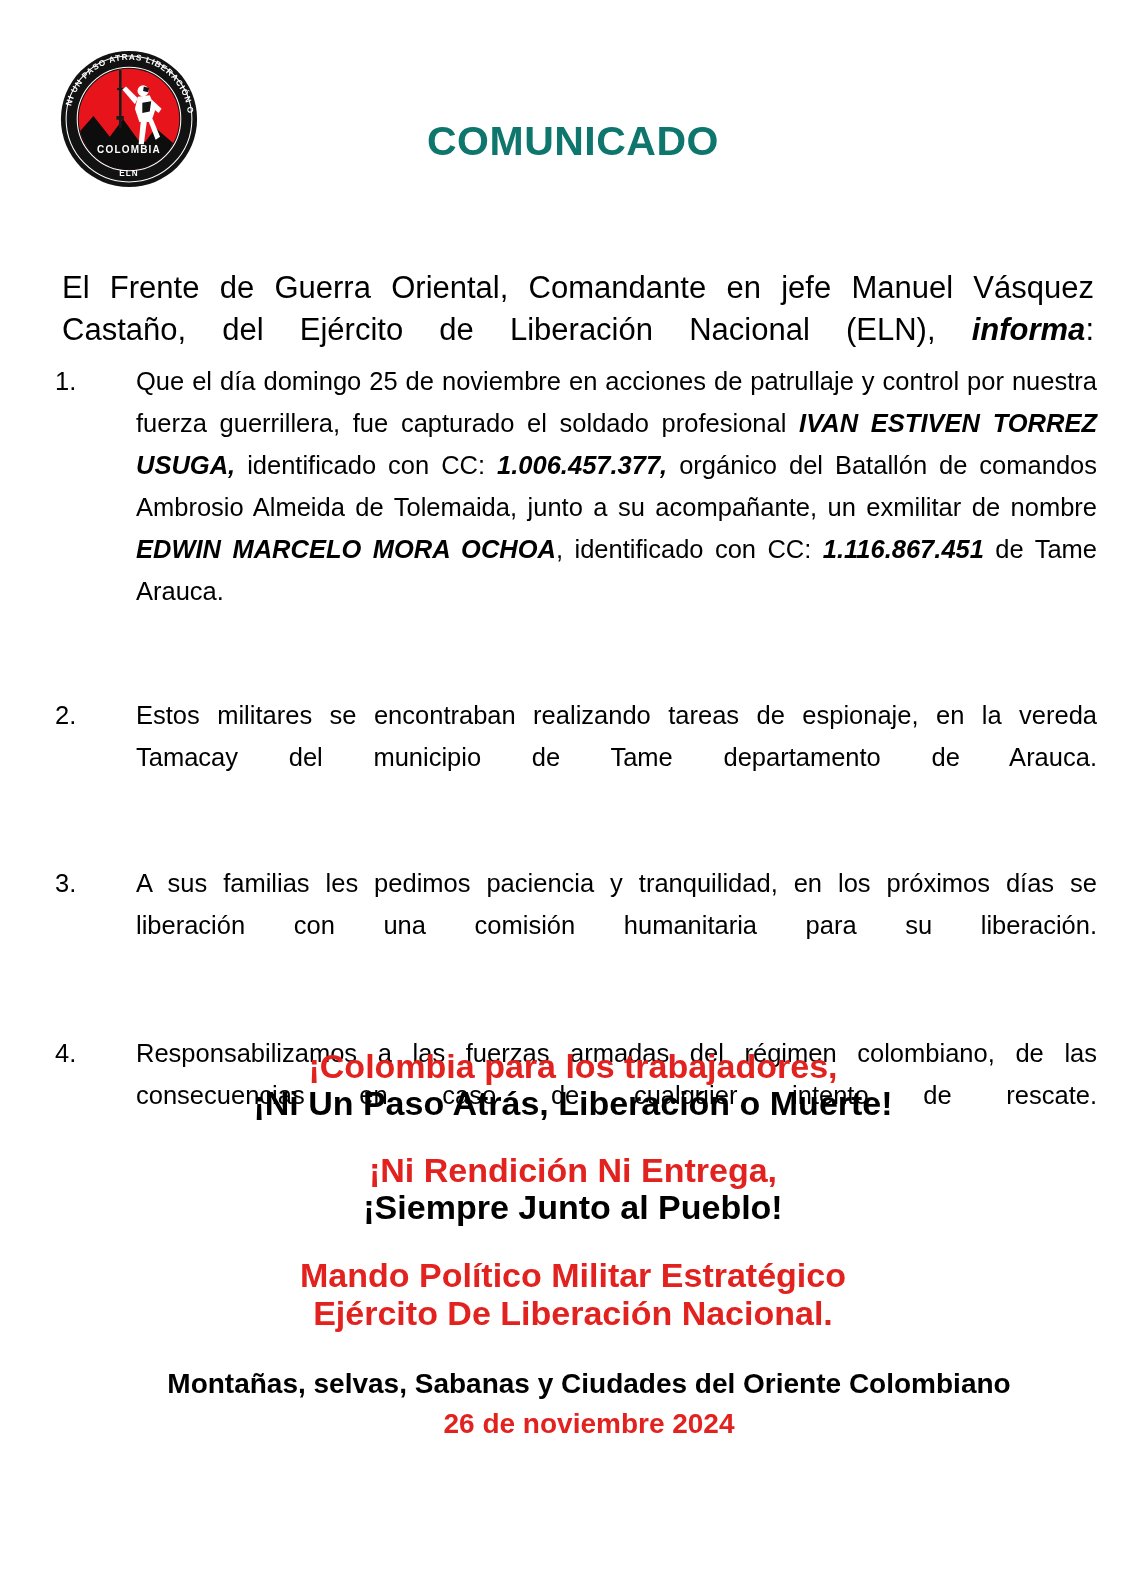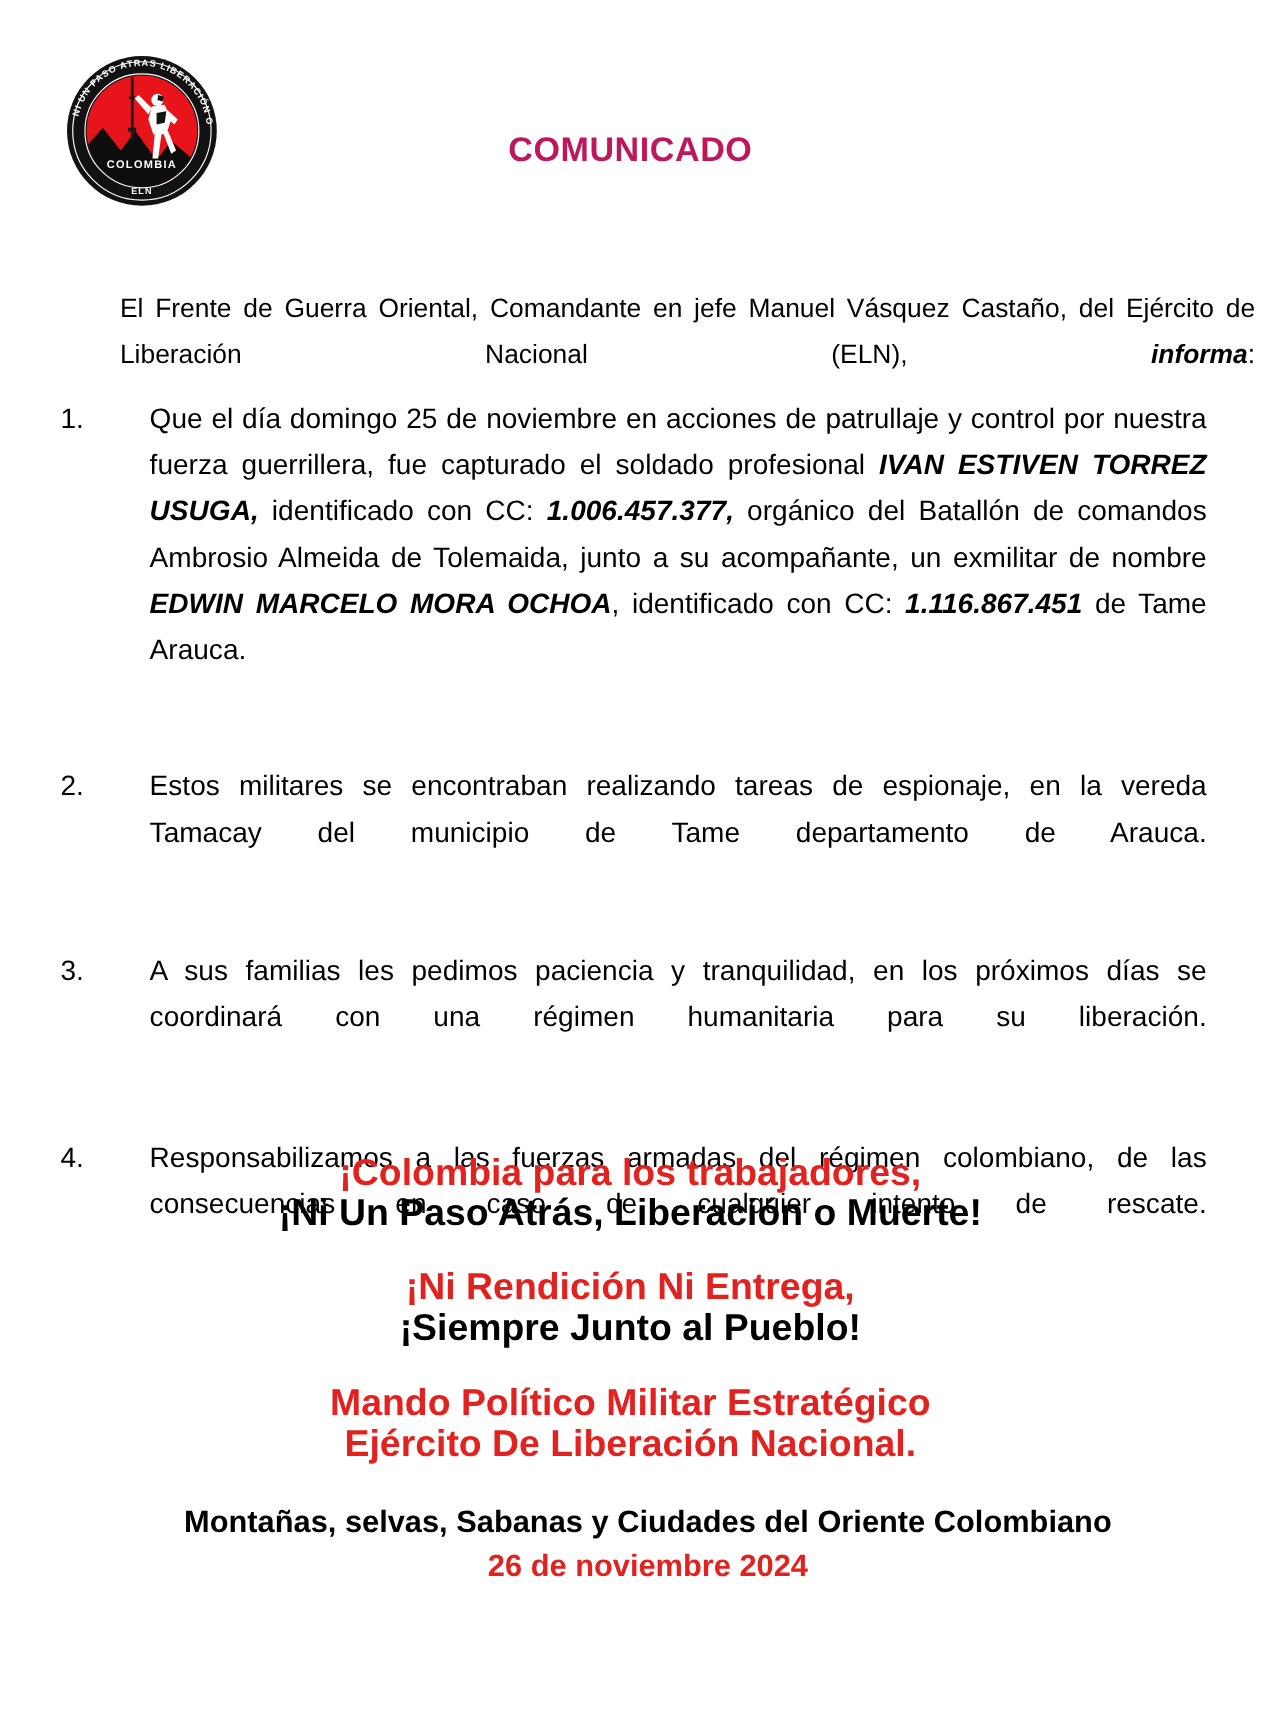--- a/index.html
+++ b/index.html
@@ -30,37 +30,36 @@
     height: 148px;
   }
   .logo-wrap svg { display: block; width: 100%; height: 100%; }
 
   .doc-title {
     position: absolute;
     left: 0;
     right: 0;
     top: 118px;
     text-align: center;
-    font-size: 31px;
+    font-size: 41px;
     font-weight: bold;
     letter-spacing: 0.5px;
-    color: #be185d;
+    color: #0f766e;
   }
 
   
   .intro {
     position: absolute;
     left: 62px;
     top: 236px;
     width: 1032px;
-    font-size: 24px;
+    font-size: 31px;
     line-height: 42px;
     text-align: justify;
     text-justify: inter-word;
-    margin-left: 47px;
   }
   .intro b.inf {
     font-style: italic;
     font-weight: bold;
   }
 
   .clauses {
     position: absolute;
     left: 55px;
     top: 360px;
@@ -201,21 +200,21 @@
   <div class="gap-1"></div>
 
   <div class="clause">
     <span class="clause-num">2.</span>
     <span class="clause-body"><span>Estos militares se encontraban realizando tareas de espionaje, en la vereda Tamacay del municipio de Tame departamento de Arauca.</span></span>
   </div>
   <div class="gap-2"></div>
 
   <div class="clause">
     <span class="clause-num">3.</span>
-    <span class="clause-body"><span>A sus familias les pedimos paciencia y tranquilidad, en los próximos días se coordinará con una régimen humanitaria para su liberación.</span></span>
+    <span class="clause-body"><span>A sus familias les pedimos paciencia y tranquilidad, en los próximos días se liberación con una comisión humanitaria para su liberación.</span></span>
   </div>
   <div class="gap-3"></div>
 
   <div class="clause">
     <span class="clause-num">4.</span>
     <span class="clause-body"><span>Responsabilizamos a las fuerzas armadas del régimen colombiano, de las consecuencias en caso de cualquier intento de rescate.</span></span>
   </div>
 </div>
 
 <div class="slogans">

